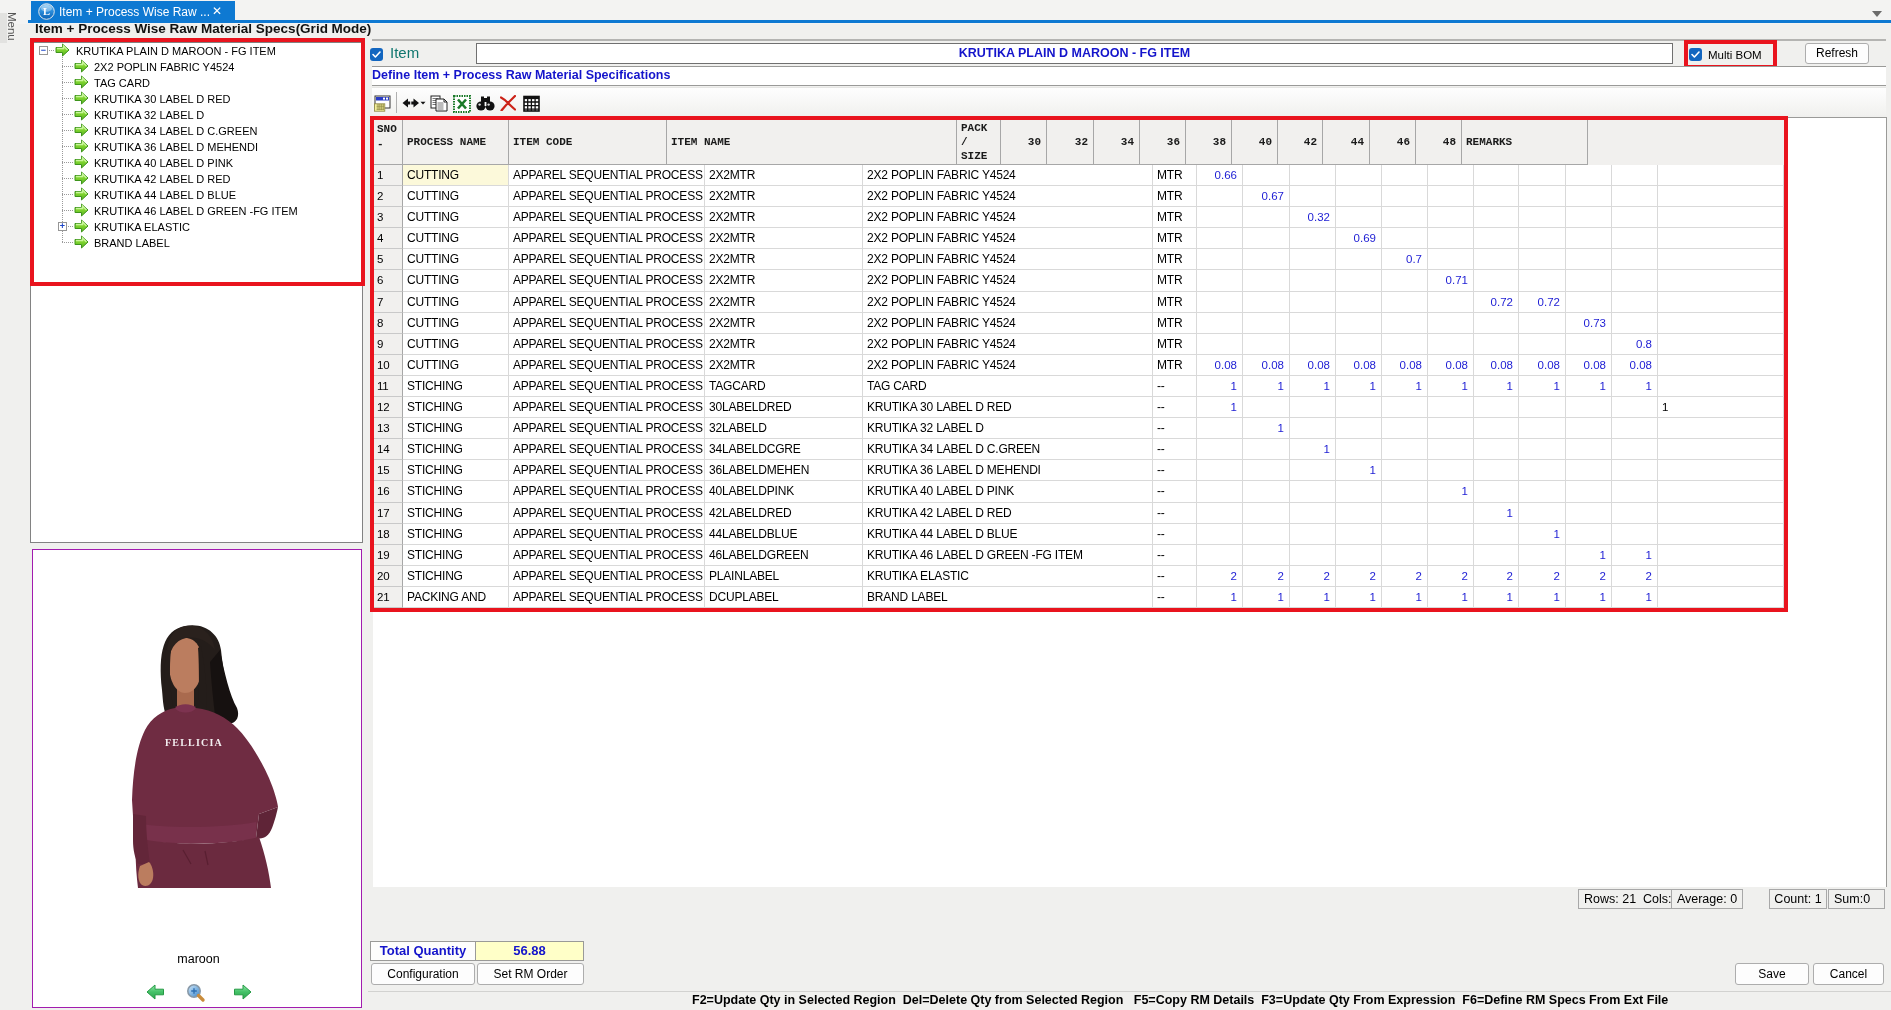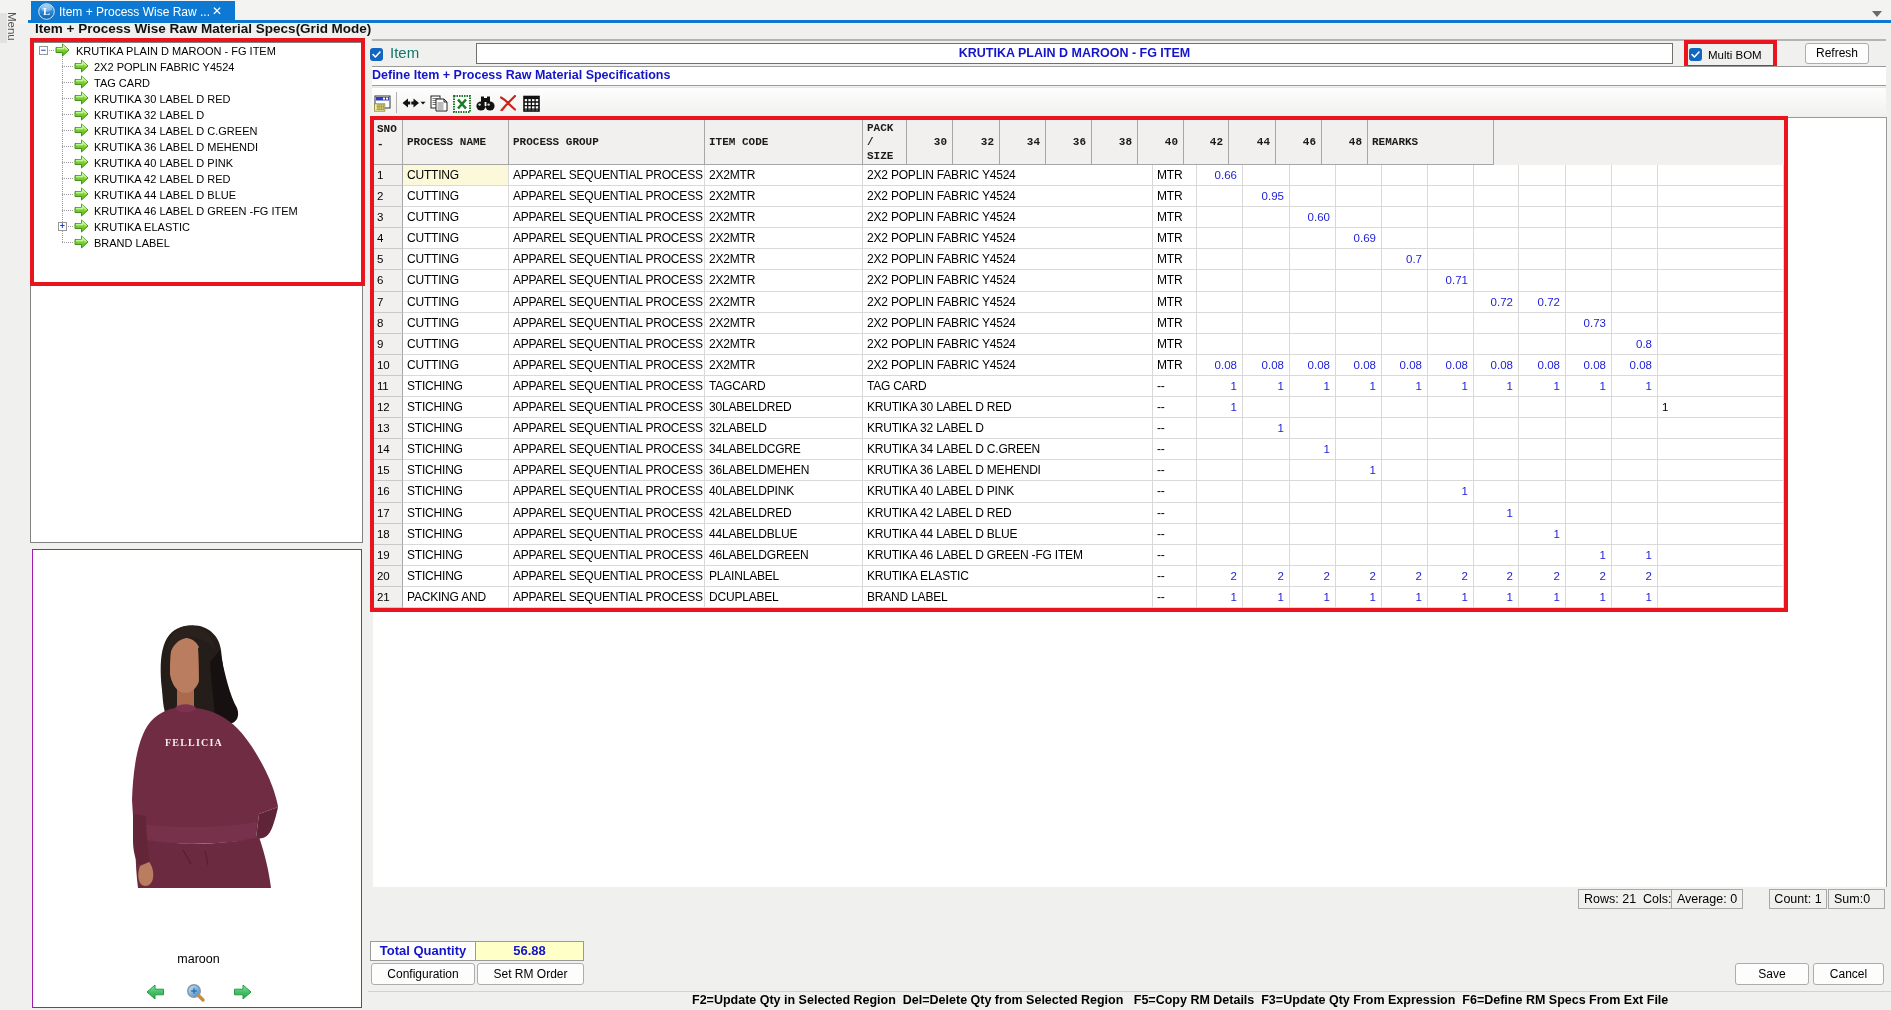--- a/index.html
+++ b/index.html
@@ -366,26 +366,26 @@
 
 <div id="gridarea"></div>
 <div id="grid">
       <div class="hrow">
         <div class="hc sno">
           <div style="padding:3px 0 0 4px;line-height:15px">SNO<br>-</div>
         </div>
         <div class="hc pname">
           <span>PROCESS NAME</span>
         </div>
-        <div class="hc pgroup">
-          <span>PROCESS GROUP</span>
-        </div>
         <div class="hc icode">
           <span>ITEM CODE</span>
         </div>
+        <div class="hc iname">
+          <span>ITEM NAME</span>
+        </div>
         <div class="hc pack">
           <div style="padding:2px 0 0 4px;line-height:14px">PACK<br>/<br>SIZE</div>
         </div>
         <div class="hc num c30">
           <span>30</span>
         </div>
         <div class="hc num c32">
           <span>32</span>
         </div>
         <div class="hc num c34">
@@ -436,41 +436,41 @@
         <div class="dc rem"></div>
       </div>
       <div class="drow">
         <div class="dc sno">2</div>
         <div class="dc pname">CUTTING</div>
         <div class="dc pgroup">APPAREL SEQUENTIAL PROCESS</div>
         <div class="dc icode">2X2MTR</div>
         <div class="dc iname">2X2 POPLIN FABRIC Y4524</div>
         <div class="dc pack">MTR</div>
         <div class="dc num c30"></div>
-        <div class="dc num c32">0.95</div>
+        <div class="dc num c32">0.67</div>
         <div class="dc num c34"></div>
         <div class="dc num c36"></div>
         <div class="dc num c38"></div>
         <div class="dc num c40"></div>
         <div class="dc num c42"></div>
         <div class="dc num c44"></div>
         <div class="dc num c46"></div>
         <div class="dc num c48"></div>
         <div class="dc rem"></div>
       </div>
       <div class="drow">
         <div class="dc sno">3</div>
         <div class="dc pname">CUTTING</div>
         <div class="dc pgroup">APPAREL SEQUENTIAL PROCESS</div>
         <div class="dc icode">2X2MTR</div>
         <div class="dc iname">2X2 POPLIN FABRIC Y4524</div>
         <div class="dc pack">MTR</div>
         <div class="dc num c30"></div>
         <div class="dc num c32"></div>
-        <div class="dc num c34">0.60</div>
+        <div class="dc num c34">0.32</div>
         <div class="dc num c36"></div>
         <div class="dc num c38"></div>
         <div class="dc num c40"></div>
         <div class="dc num c42"></div>
         <div class="dc num c44"></div>
         <div class="dc num c46"></div>
         <div class="dc num c48"></div>
         <div class="dc rem"></div>
       </div>
       <div class="drow">

